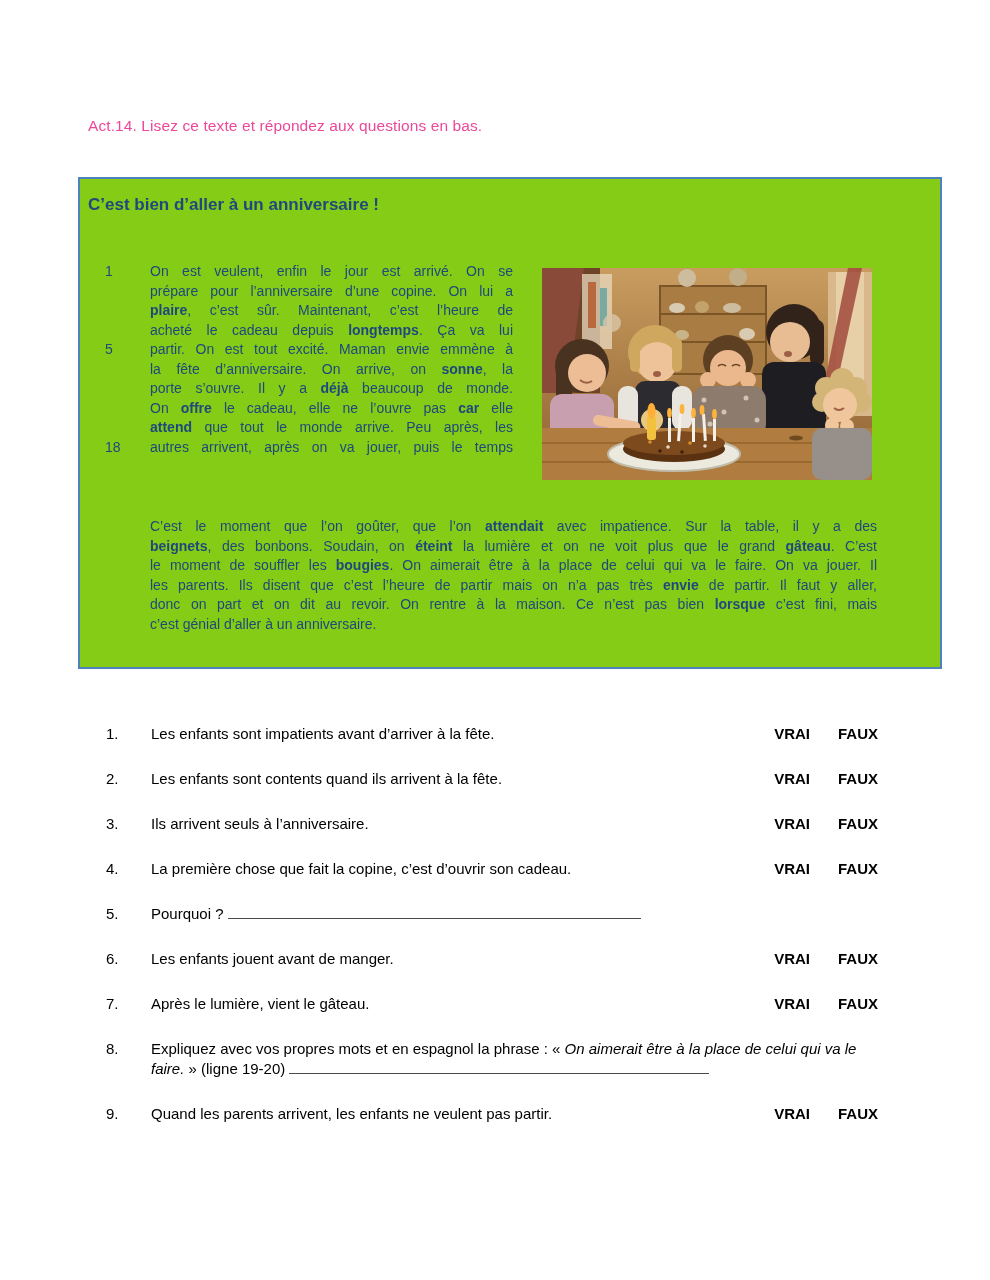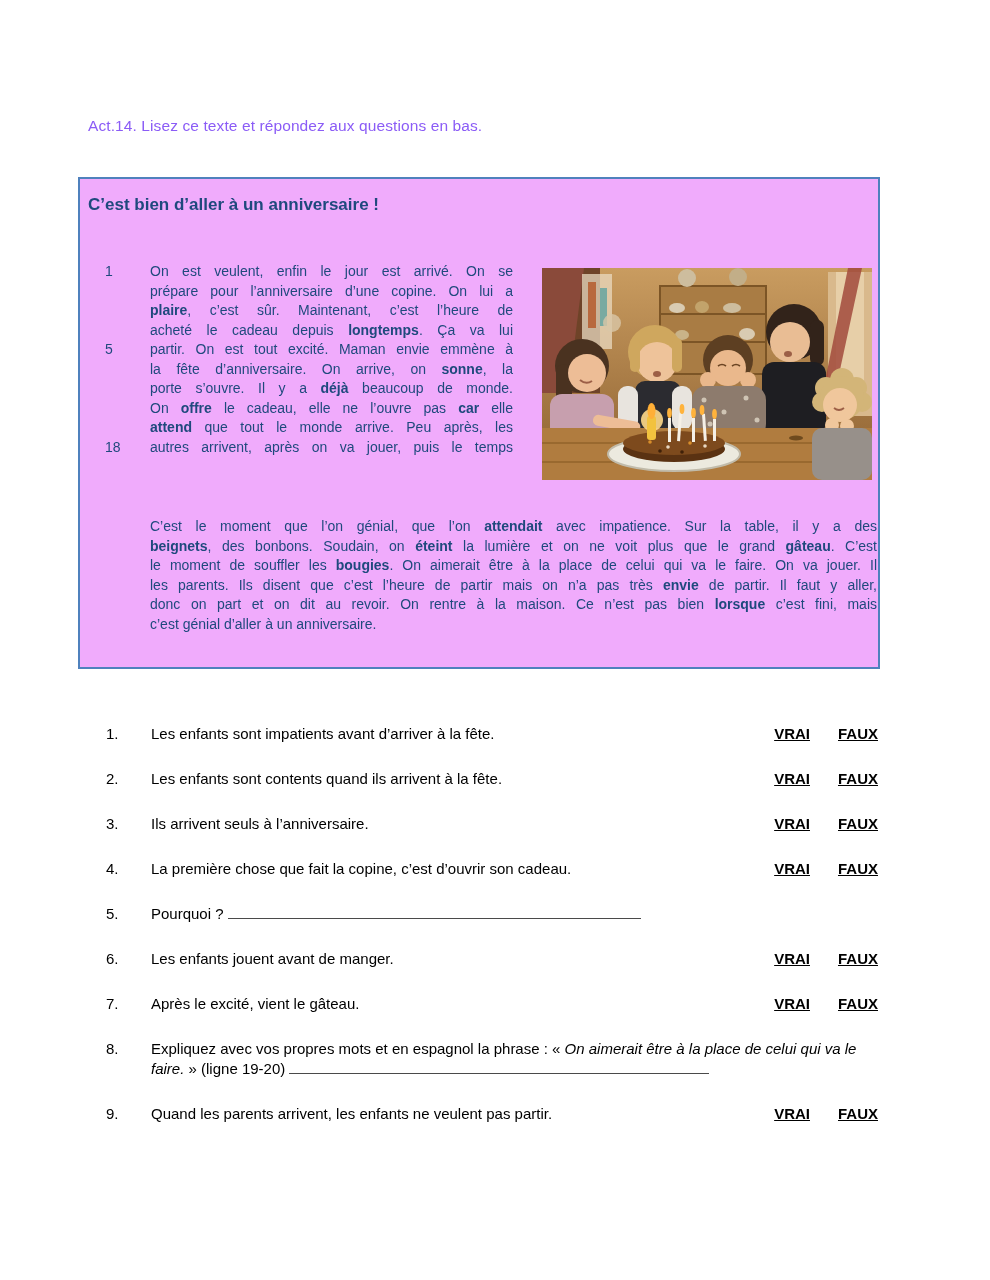--- a/index.html
+++ b/index.html
@@ -5,27 +5,27 @@
   html,body{margin:0;padding:0;}
   body{
     width:990px;height:1280px;background:#ffffff;position:relative;
     font-family:"Liberation Sans",sans-serif;
     -webkit-font-smoothing:antialiased;
   }
   .page{position:absolute;inset:0;overflow:hidden;}
 
   .instruction{
     position:absolute;left:88px;top:117px;
-    font-size:15.5px;color:#8b5cf6;letter-spacing:.1px;
+    font-size:15.5px;color:#ec4899;letter-spacing:.1px;
   }
 
   
   .reading-box{
-    position:absolute;left:78px;top:177px;width:802px;height:492px;
-    box-sizing:border-box;border:2px solid #4f81bd;background:#f0abfc;
+    position:absolute;left:78px;top:177px;width:864px;height:492px;
+    box-sizing:border-box;border:2px solid #4f81bd;background:#84cc16;
     color:#1f497d;
   }
   .box-title{
     position:absolute;left:8px;top:16px;margin:0;
     font-size:17px;font-weight:bold;color:#1f497d;
   }
   .p1{position:absolute;left:0;top:83px;width:436px;}
   .p2{position:absolute;left:0;top:338px;width:800px;}
   .photo{
     position:absolute;left:462px;top:89px;width:330px;height:212px;
@@ -40,21 +40,21 @@
   .ital{font-style:italic;}
 
   
   .questions{position:absolute;left:106px;top:724px;width:772px;}
   .q-row{
     display:flex;align-items:flex-start;
     font-size:15px;color:#000;line-height:20px;margin-bottom:25px;
   }
   .qnum{flex:0 0 45px;}
   .qbody{flex:1 1 auto;}
-  .vfwrap{flex:0 0 auto;display:flex;gap:28px;font-weight:bold;margin-left:10px;text-decoration:underline;}
+  .vfwrap{flex:0 0 auto;display:flex;gap:28px;font-weight:bold;margin-left:10px;}
   .vf{cursor:pointer;}
   .blank{
     display:inline-block;height:13px;border-bottom:1.5px solid #4a4a4a;
     vertical-align:baseline;
   }
 </style>
 </head>
 <body>
 
 <div class="page">
@@ -216,21 +216,21 @@
           <ellipse cx="160" cy="142" rx="2.4" ry="5" fill="#ffb33c"></ellipse>
           <rect x="171" y="151" width="3" height="22" fill="#f5f0e6"></rect>
           <ellipse cx="172.5" cy="146" rx="2.4" ry="5" fill="#ffb33c"></ellipse>
         </g>
       </svg>
     </div>
 
     <div class="p2">
         <div class="line-row">
           <span class="gutter"></span>
-          <span class="ltext"><span>C’est le moment que l’on génial, que l’on </span><span class="bold">attendait</span><span> avec impatience. Sur la table, il y a des</span></span>
+          <span class="ltext"><span>C’est le moment que l’on goûter, que l’on </span><span class="bold">attendait</span><span> avec impatience. Sur la table, il y a des</span></span>
         </div>
         <div class="line-row">
           <span class="gutter"></span>
           <span class="ltext"><span class="bold">beignets</span><span>, des bonbons. Soudain, on </span><span class="bold">éteint</span><span> la lumière et on ne voit plus que le grand </span><span class="bold">gâteau</span><span>. C’est</span></span>
         </div>
         <div class="line-row">
           <span class="gutter"></span>
           <span class="ltext"><span>le moment de souffler les </span><span class="bold">bougies</span><span>. On aimerait être à la place de celui qui va le faire. On va jouer. Il</span></span>
         </div>
         <div class="line-row">
@@ -288,21 +288,21 @@
       <div class="q-row">
         <span class="qnum">6.</span>
         <span class="qbody"><span>Les enfants jouent avant de manger.</span></span>
         <span class="vfwrap">
           <span class="vf">VRAI</span>
           <span class="vf">FAUX</span>
         </span>
       </div>
       <div class="q-row">
         <span class="qnum">7.</span>
-        <span class="qbody"><span>Après le excité, vient le gâteau.</span></span>
+        <span class="qbody"><span>Après le lumière, vient le gâteau.</span></span>
         <span class="vfwrap">
           <span class="vf">VRAI</span>
           <span class="vf">FAUX</span>
         </span>
       </div>
       <div class="q-row">
         <span class="qnum">8.</span>
         <span class="qbody"><span>Expliquez avec vos propres mots et en espagnol la phrase : « </span><span class="ital">On aimerait être à la place de celui qui va le faire.</span><span> » (ligne 19-20) </span><span class="blank" style="width: 420px;"></span></span>
       </div>
       <div class="q-row">

